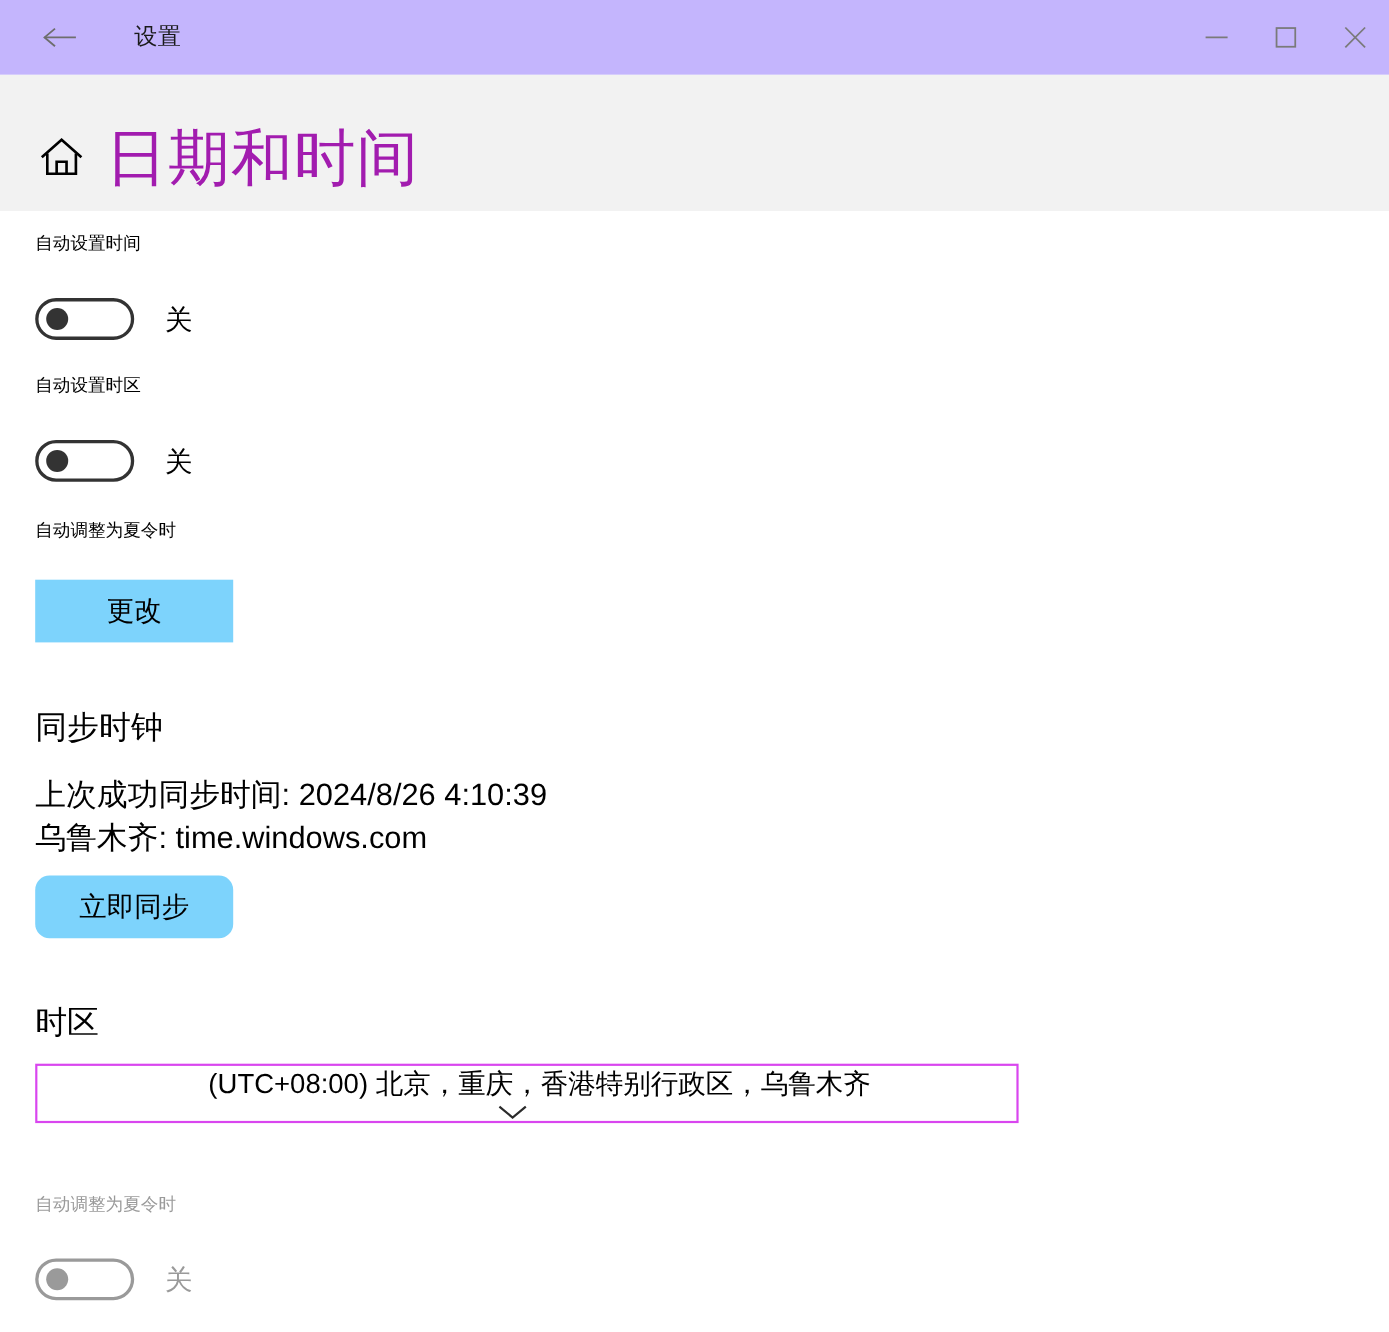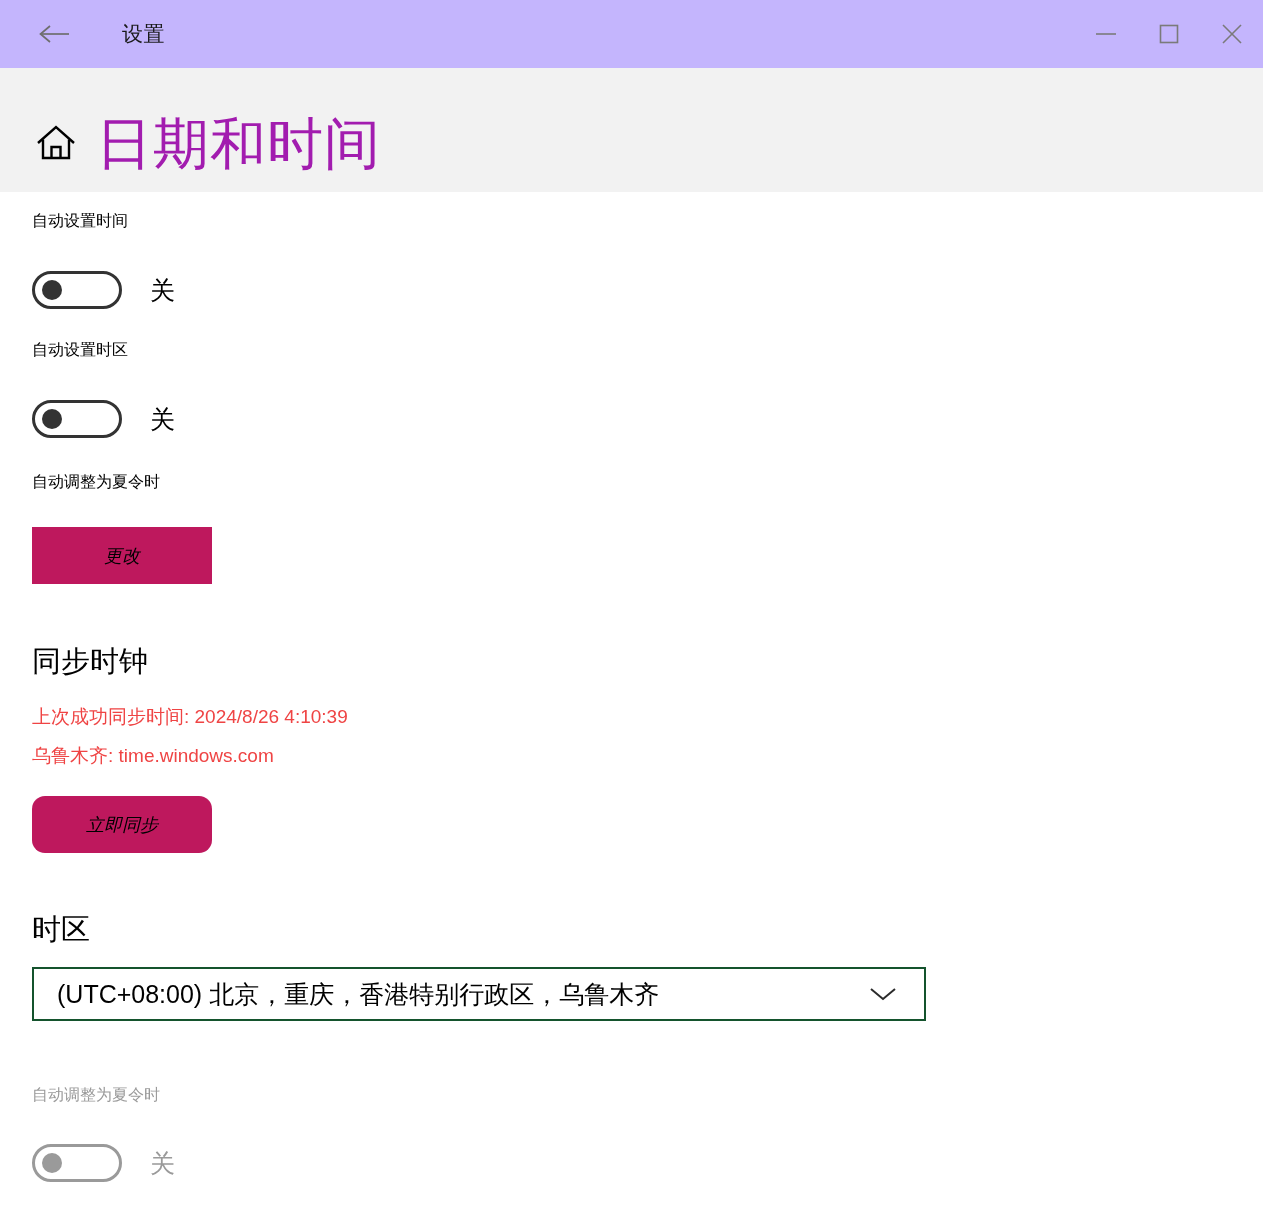--- a/index.html
+++ b/index.html
@@ -151,50 +151,50 @@
     margin-left: 28px;
     font-size: 25px;
     color: #000000;
     white-space: nowrap;
   }
   .toggle-state.dimmed { color: #9a9a9a; }
 
   
   .gray-button {
     position: absolute;
-    background: #be185d;
+    background: #7dd3fc;
     border: none;
     color: #000000;
     font-family: inherit;
-    font-size: 18px;
+    font-size: 25px;
     display: flex;
     align-items: center;
     justify-content: center;
     padding: 0;
     box-sizing: border-box;
-    font-style: italic;
   }
 
   
   .info-line {
     position: absolute;
-    font-size: 19px;
-    color: #ef4444;
+    font-size: 28px;
+    color: #000000;
     white-space: nowrap;
   }
 
   
   .dropdown {
     position: absolute;
     box-sizing: border-box;
     background: #ffffff;
-    border: 2px solid #14532d;
+    border: 2px solid #d946ef;
     display: flex;
     align-items: center;
     justify-content: space-between;
+    flex-direction: column;
   }
   .dropdown .dd-text {
     font-size: 25px;
     color: #000000;
     padding-left: 23px;
     white-space: nowrap;
   }
   .dropdown .dd-chevron {
     padding-right: 26px;
     display: flex;

